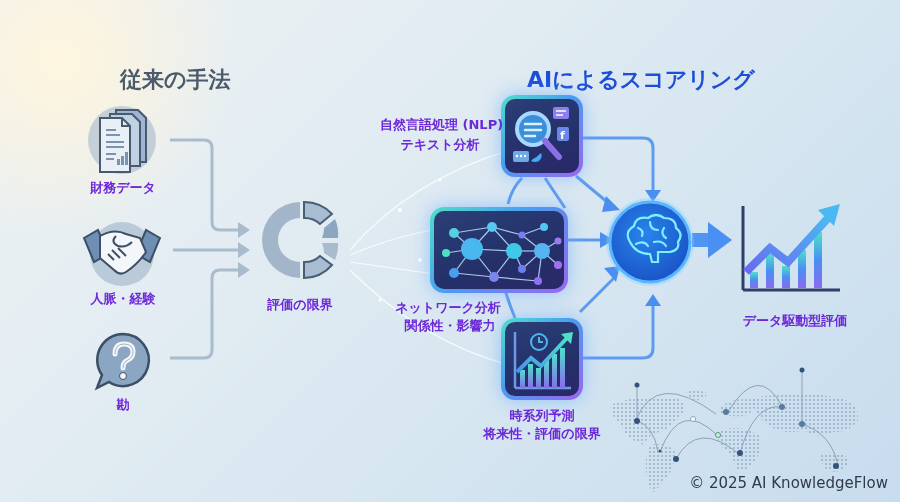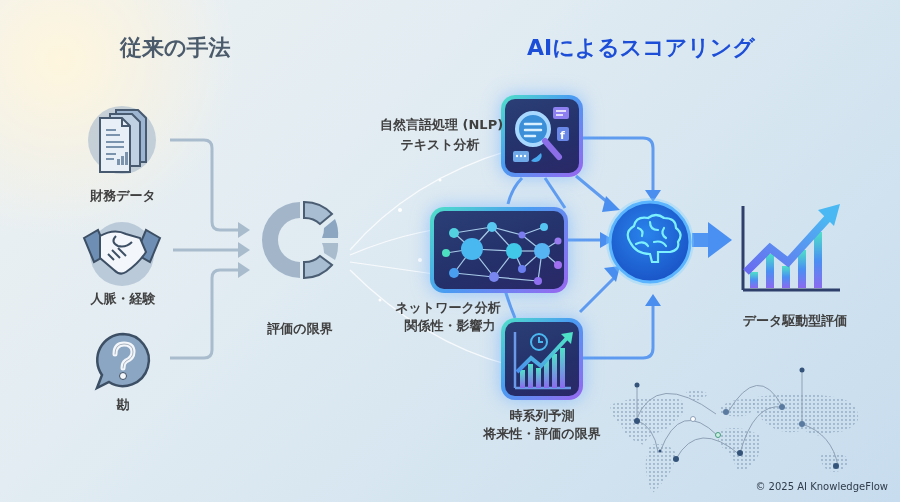--- a/index.html
+++ b/index.html
@@ -7,41 +7,41 @@
     width: 900px; height: 502px; overflow: hidden; position: relative;
     font-family: "DejaVu Sans", "Liberation Sans", sans-serif;
     background: linear-gradient(135deg, #eef2f3 0%, #e2ecf2 35%, #d3e4f0 70%, #c7dcee 100%);
   }
   .glow {
     position: absolute; left: -120px; top: -120px; width: 360px; height: 360px;
     border-radius: 50%;
     background: radial-gradient(circle, rgba(255,246,220,0.95) 0%, rgba(255,244,220,0.5) 35%, rgba(255,255,255,0) 70%);
   }
   .title {
-    position: absolute; font-weight: bold; font-size: 22px; white-space: nowrap;
+    position: absolute; font-weight: bold; font-size: 22px; white-space: nowrap; margin-top: 32px;
   }
   .title-left { left: 120px; top: 33px; color: #4b5b6b; }
   .title-right { left: 527px; top: 33px; color: #1d4ed8; }
   .label {
-    position: absolute; font-size: 13px; font-weight: bold; color: #404040;
+    position: absolute; font-size: 13px; font-weight: bold; color: #6d28d9;
     text-align: center; white-space: nowrap; line-height: 18px;
   }
   svg { position: absolute; overflow: visible; }
   .card-ring {
     position: absolute; border-radius: 14px;
     background: linear-gradient(135deg, #4fe0c8 0%, #4a9cf2 45%, #9a66f0 100%);
     box-shadow: 0 0 18px rgba(100,170,255,0.6);
   }
   .card-inner {
     position: absolute; left: 4px; top: 4px; right: 4px; bottom: 4px;
     border-radius: 10px;
     background: linear-gradient(160deg, #2b3f76 0%, #24306a 60%, #2b2868 100%);
   }
   .footer {
-    position: absolute; right: 12px; bottom: 10px; font-size: 10px; color: #2f3b4a;
+    position: absolute; right: 12px; bottom: 10px; font-size: 15px; color: #2f3b4a;
   }
 </style>
 </head>
 <body>
 
 <div class="glow"></div>
 
 <div class="title title-left">従来の手法</div>
 <div class="title title-right">AIによるスコアリング</div>
 
@@ -58,21 +58,21 @@
     <line x1="20" y1="43" x2="38" y2="43"></line>
     <line x1="20" y1="50" x2="30" y2="50"></line>
     <line x1="20" y1="55" x2="28" y2="55"></line>
   </g>
   <g fill="#7b93ad">
     <rect x="31" y="55" width="3" height="6"></rect>
       <rect x="35" y="52" width="3" height="9"></rect>
       <rect x="39" y="48" width="3" height="13"></rect>
   </g>
 </svg>
-<div class="label" style="left:80px;top:187px;width:86px;text-align:center;">財務データ</div>
+<div class="label" style="left:80px;top:179px;width:86px;text-align:center;">財務データ</div>
 
 <svg style="left:82px;top:216px;" width="80" height="68" viewBox="0 0 80 68">
   <circle cx="40" cy="38" r="32" fill="#9fb3c8" opacity="0.6"></circle>
   <path d="M2 22 l14 -8 l10 24 l-14 8 z" fill="#6e8fb3" stroke="#3d4f64" stroke-width="2"></path>
   <path d="M78 22 l-14 -8 l-10 24 l14 8 z" fill="#6e8fb3" stroke="#3d4f64" stroke-width="2"></path>
   <path d="M18 20 q14 -8 26 -2 l14 4 l6 14 q-8 12 -20 20 q-6 4 -12 -2 l-14 -12 z" fill="#f3f6fa" stroke="#3d4f64" stroke-width="2"></path>
   <path d="M34 20 q-6 6 2 10 q8 2 14 -4" fill="none" stroke="#3d4f64" stroke-width="2"></path>
   <g fill="none" stroke="#3d4f64" stroke-width="2">
     <path d="M26 38 l6 6"></path>
       <path d="M30 34 l8 8"></path>
@@ -102,21 +102,21 @@
   </g>
 </svg>
 
 <svg style="left:258px;top:198px;" width="84" height="84" viewBox="0 0 84 84">
   <path d="M42 4 A38 38 0 0 0 42 80 L42 64 A22 22 0 0 1 42 20 Z" fill="#a3b6c9"></path>
   <path d="M46 4 A38 38 0 0 1 74 16 L62 26 A22 22 0 0 0 46 20 Z" fill="#a8bdd2" stroke="#4a5d73" stroke-width="2"></path>
   <path d="M77 21 A38 38 0 0 1 80 40 L64 40 A22 22 0 0 0 66 30 Z" fill="#8ca6c2"></path>
   <path d="M80 45 A38 38 0 0 1 77 62 L66 55 A22 22 0 0 0 64 45 Z" fill="#a9bccd"></path>
   <path d="M74 67 A38 38 0 0 1 46 80 L46 64 A22 22 0 0 0 62 58 Z" fill="#a8bdd2" stroke="#4a5d73" stroke-width="2"></path>
 </svg>
-<div class="label" style="left:250px;top:296px;width:100px;margin-top:24px;">評価の限界</div>
+<div class="label" style="left:250px;top:296px;width:100px;">評価の限界</div>
 
 <svg style="left:0;top:0;" width="900" height="502">
   <g fill="none" stroke="#ffffff" stroke-width="1.2" opacity="0.8">
     <path d="M350 250 q60 -70 160 -100"></path>
     <path d="M350 255 q70 -30 140 -30"></path>
     <path d="M350 262 q70 10 140 20"></path>
     <path d="M350 270 q80 80 180 100"></path>
   </g>
   <g fill="#ffffff">
     <circle cx="400" cy="210" r="2"></circle>

